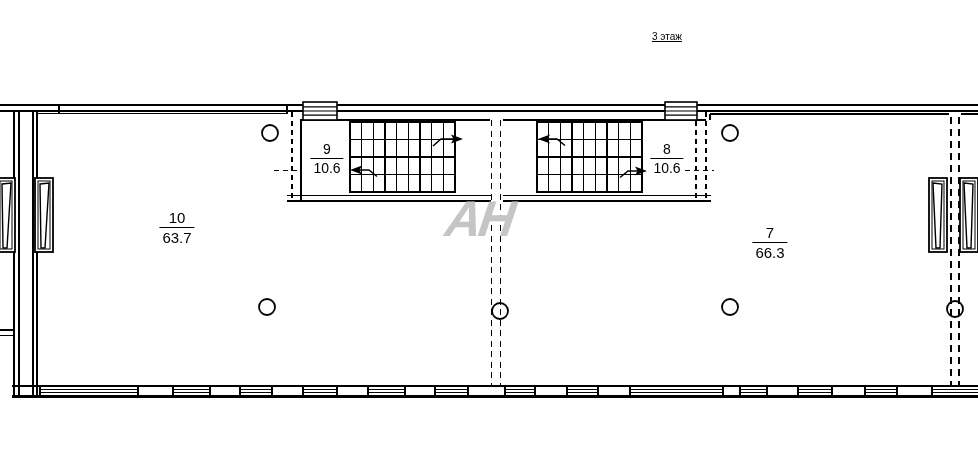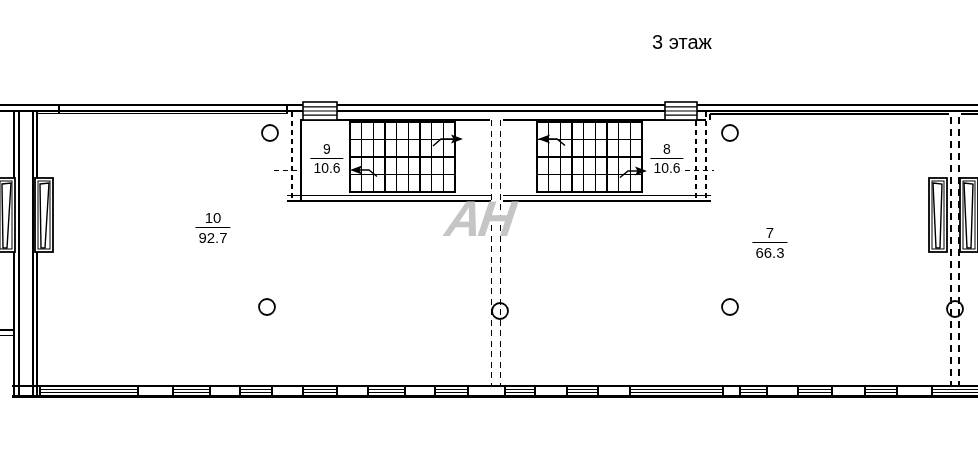--- a/index.html
+++ b/index.html
@@ -2,34 +2,34 @@
 <html><head>
 <meta charset="utf-8">
 <style>
   html,body{margin:0;padding:0;background:#fff;}
   #stage{
     position:relative;width:978px;height:450px;background:#fff;overflow:hidden;
     font-family:"Liberation Sans",sans-serif;color:#000;
   }
   #plan-svg{position:absolute;left:0;top:0;}
   .txt{position:absolute;white-space:nowrap;}
-  #floor-title{left:652px;top:31px;font-size:20px;}
+  #floor-title{left:652px;top:31px;font-size:10px;text-decoration:underline;}
   #watermark{
     left:446px;top:194px;font-size:50px;line-height:1;font-weight:bold;font-style:italic;
     letter-spacing:-3px;transform:skewX(-8deg);user-select:none;
   }
   .fr{
     position:absolute;display:flex;flex-direction:column;align-items:center;
     transform:translateX(-50%);line-height:1.15;text-align:center;
   }
   .fr .num{padding:0 2px 1px;}
   .fr .den{border-top:1.6px solid #000;padding:1px 3px 0;}
   #stair-label-9{left:327px;top:141px;font-size:14px;}
   #stair-label-8{left:667px;top:141px;font-size:14px;}
-  #room-label-10{left:177px;top:209px;font-size:15px;margin-left:36px;}
+  #room-label-10{left:177px;top:209px;font-size:15px;}
   #room-label-7{left:770px;top:224px;font-size:15px;}
   
   .ln{stroke:#000;fill:none;}
 </style>
 </head>
 <body>
 
 <div id="stage" style="background: rgb(255, 255, 255);">
 
   <svg id="plan-svg" width="978" height="450" viewBox="0 0 978 450">
@@ -170,20 +170,20 @@
   <div class="fr" id="stair-label-9">
     <span class="num">9</span>
     <span class="den">10.6</span>
   </div>
   <div class="fr" id="stair-label-8">
     <span class="num">8</span>
     <span class="den">10.6</span>
   </div>
   <div class="fr" id="room-label-10">
     <span class="num">10</span>
-    <span class="den">92.7</span>
+    <span class="den">63.7</span>
   </div>
   <div class="fr" id="room-label-7">
     <span class="num">7</span>
     <span class="den">66.3</span>
   </div>
 
 </div>
 
 </body></html>

